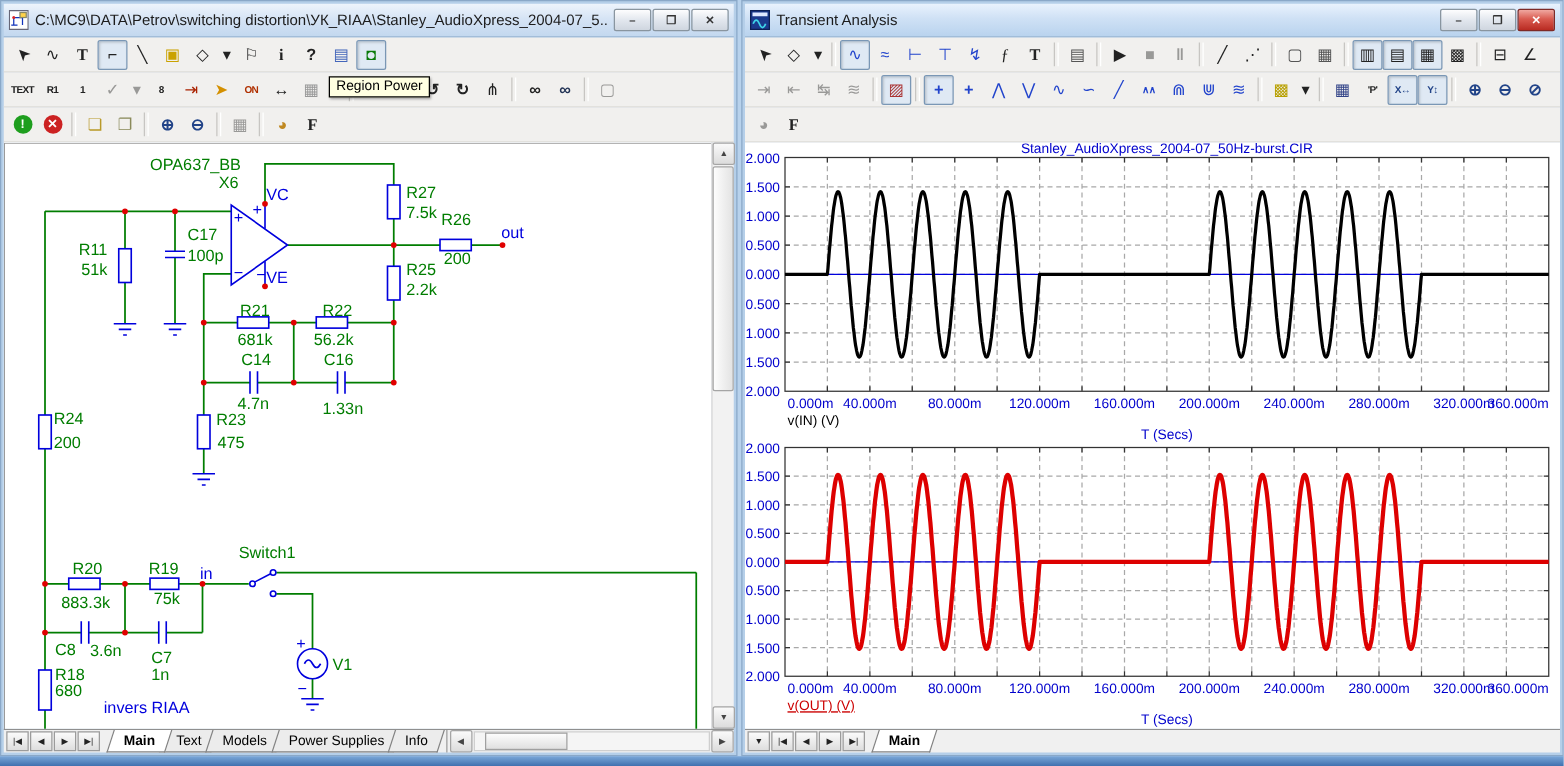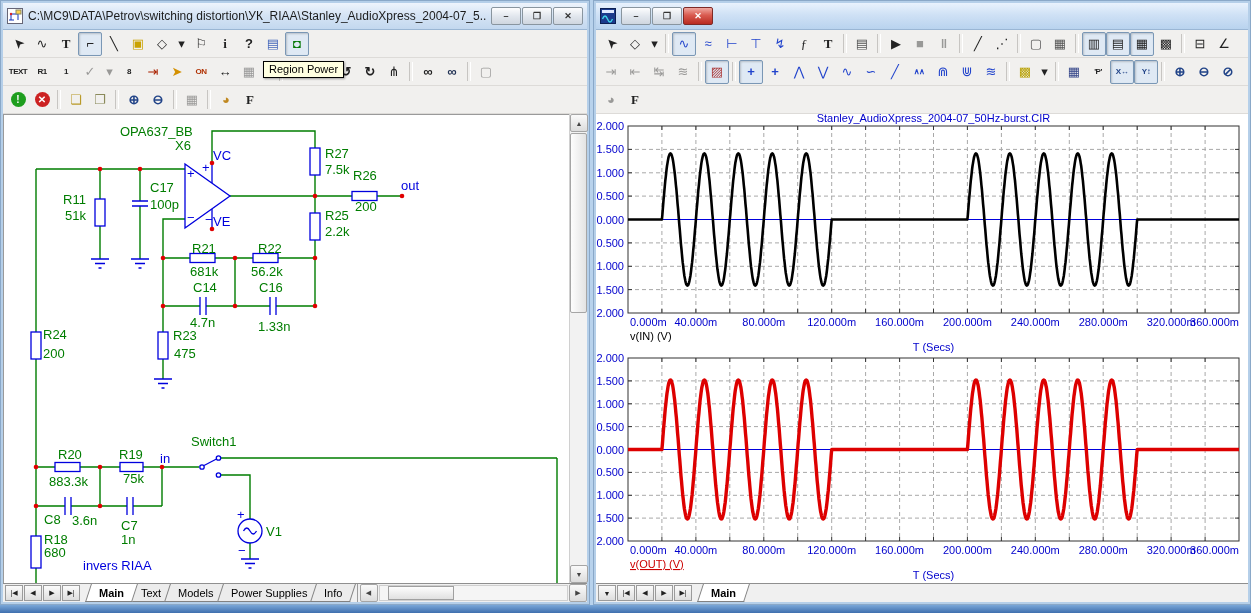--- a/index.html
+++ b/index.html
@@ -396,20 +396,21 @@
 
   <div class="window" id="win-right" style="left:593px;width:658px;height:605px;">
     <div class="titlebar active">
       <span class="appicon">
         <svg width="16" height="16" viewBox="0 0 16 16">
             <rect x="0.5" y="0.5" width="15" height="15" fill="#1b3a8c" stroke="#0c1f52"></rect>
             <rect x="2" y="2" width="12" height="3" fill="#dfe9ff"></rect>
             <path d="M2.5 11 q2.5 -6 5 0 t5 0" stroke="#3fd4e8" fill="none" stroke-width="1.4"></path>
           </svg>
       </span>
+      <span class="title">Transient Analysis</span>
       <span class="capbtns">
         <span class="cap">–</span>
         <span class="cap">❐</span>
         <span class="cap close red">✕</span>
       </span>
     </div>
     <div class="toolbar">
         <div class="tbtn">
           <span class="g rnw">➤</span>
         </div>

